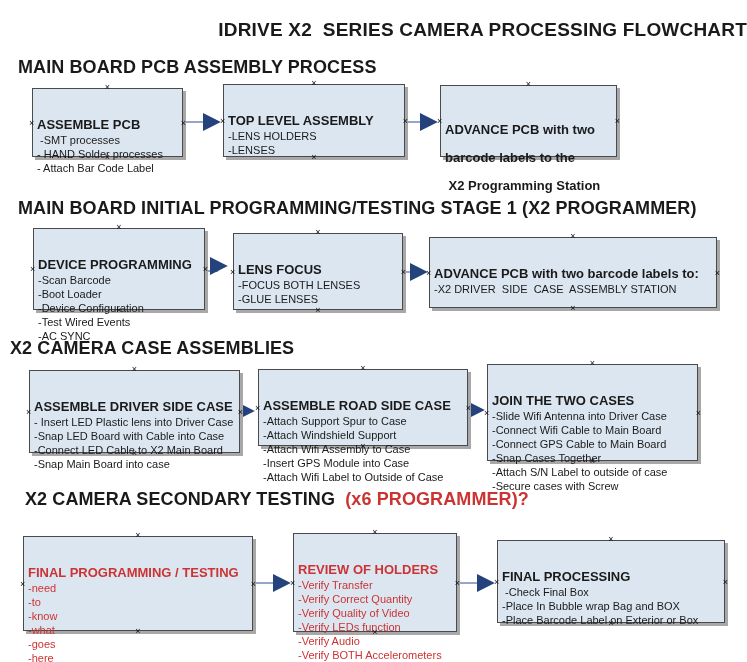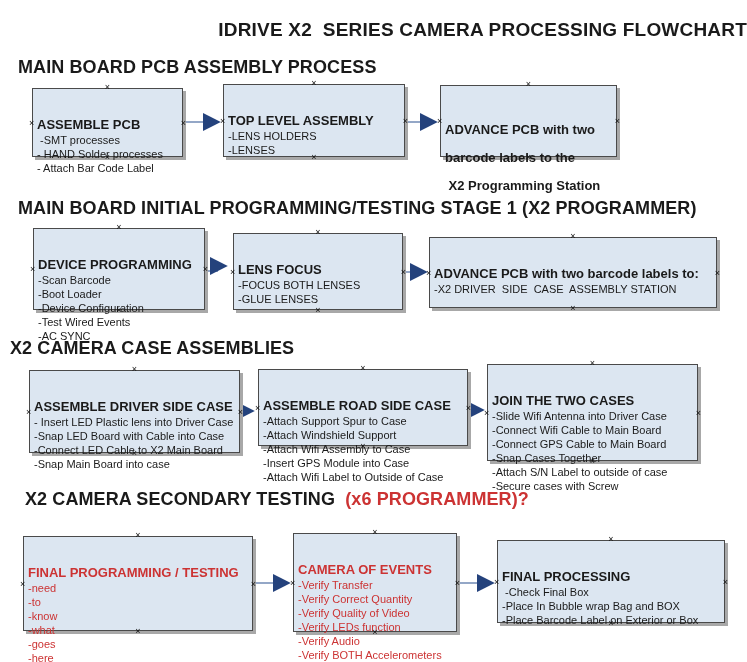--- a/index.html
+++ b/index.html
@@ -178,21 +178,21 @@
 -what
 -goes
 -here</div>
   <span class="anchor anchor-top">×</span>
       <span class="anchor anchor-right">×</span>
       <span class="anchor anchor-bottom">×</span>
       <span class="anchor anchor-left">×</span>
     </div>
 
   <div class="box red-box" style="left:293px;top:533px;width:164px;height:99px">
-    <div class="box-title">CAMERA OF EVENTS</div>
+    <div class="box-title">REVIEW OF HOLDERS</div>
     <div class="box-items">-Verify Transfer
 -Verify Correct Quantity
 -Verify Quality of Video
 -Verify LEDs function
 -Verify Audio
 -Verify BOTH Accelerometers
 -Test of accessory ports?</div>
   <span class="anchor anchor-top">×</span>
       <span class="anchor anchor-right">×</span>
       <span class="anchor anchor-bottom">×</span>

